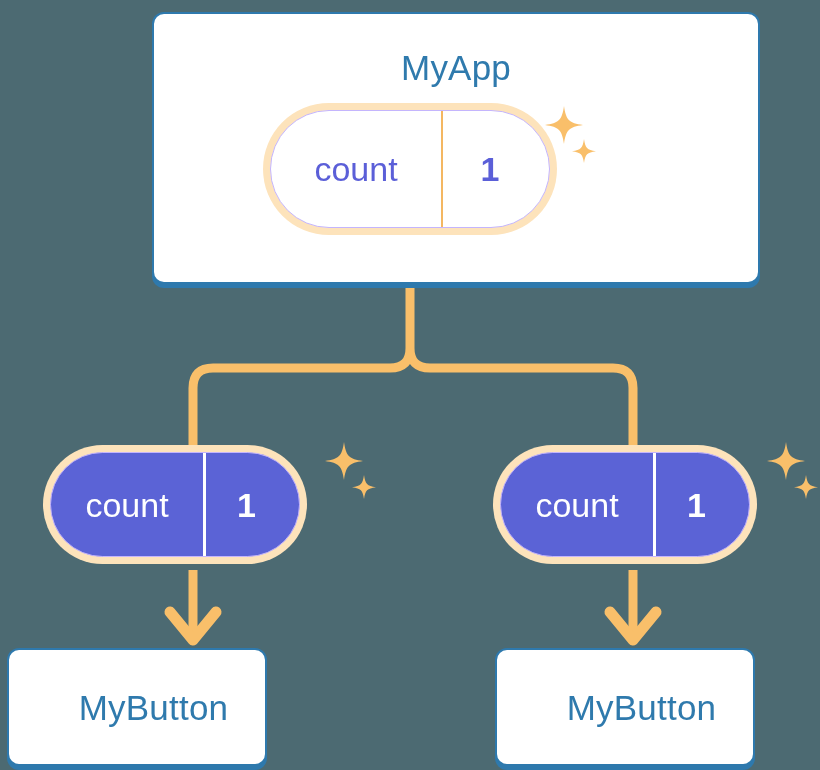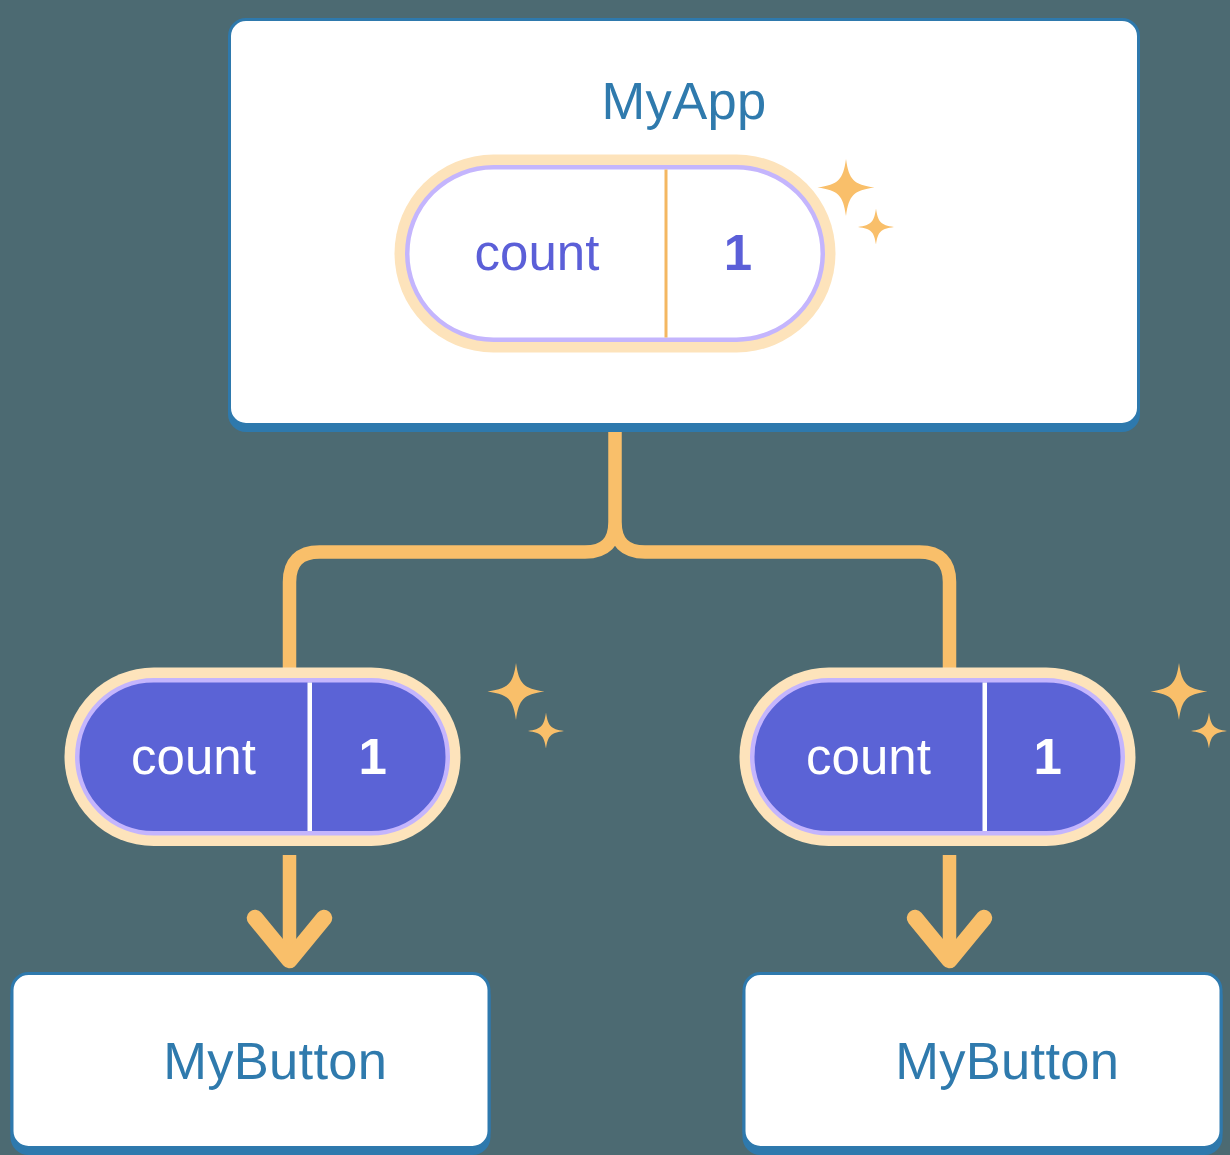--- a/index.html
+++ b/index.html
@@ -41,21 +41,21 @@
     box-shadow: 0 4px 0 0 #2e79ad;
   }
   #app-card {
     left: 152px;
     top: 12px;
     width: 608px;
     height: 272px;
   }
   .btn-card {
     top: 648px;
-    width: 320px;
+    width: 260px;
     height: 118px;
     display: flex;
     align-items: center;
     justify-content: center;
     padding-left: 33px;
   }
   #btn-card-left  { left: 7px; }
   #btn-card-right { left: 495px; }
 
   .card-title {
@@ -82,21 +82,21 @@
   .pill-wrap {
     position: absolute;
     display: flex;
     align-items: center;
     justify-content: center;
   }
   .pill {
     position: relative;
     display: flex;
     align-items: stretch;
-    border: 3px solid #c4b5fd;
+    border: 1px solid #c4b5fd;
     border-radius: 999px;
     box-sizing: border-box;
     box-shadow: 0 0 0 7px #fde3bb;
   }
   .pill .cell {
     display: flex;
     align-items: center;
     justify-content: center;
     box-sizing: border-box;
     line-height: 1;

